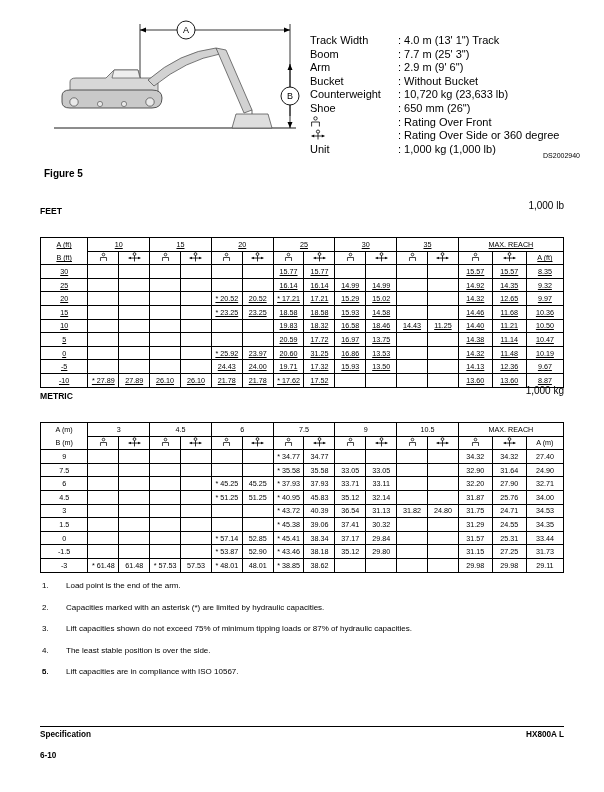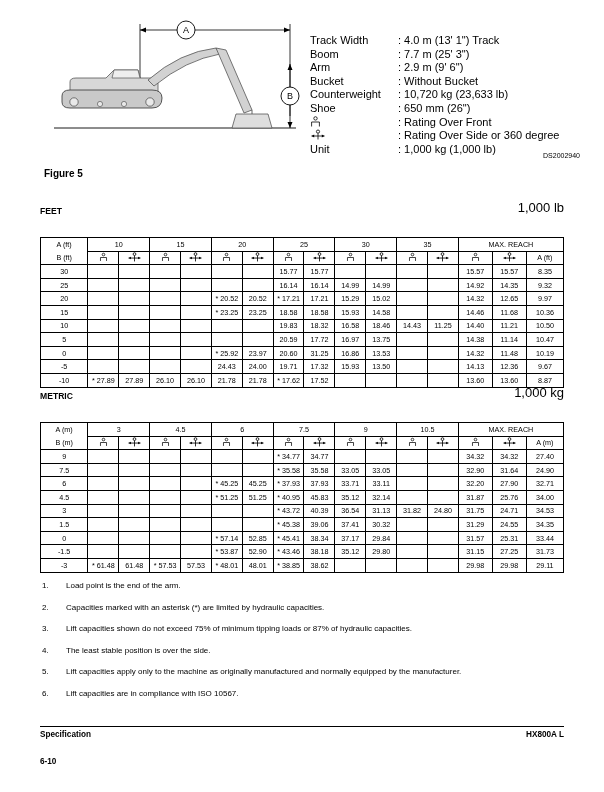--- a/index.html
+++ b/index.html
@@ -21,21 +21,21 @@
   .specs td{font-size:11px;padding:0;vertical-align:top;line-height:13.6px;white-space:nowrap;}
   .specs td.lbl{width:86px;}
   .specs td.val{padding-left:2px;}
   .dscode{position:absolute;right:24px;top:152px;font-size:7px;color:#000;}
 
   .figure{position:absolute;left:44px;top:168px;font-size:10px;font-weight:bold;}
 
   
   .tbl-wrap{position:absolute;left:40px;width:524px;}
   .tbl-title{font-size:8.6px;font-weight:bold;display:inline-block;}
-  .tbl-unit{font-size:13px;float:right;}
+  .tbl-unit{font-size:10px;float:right;}
   table.lift{border-collapse:collapse;width:524px;table-layout:fixed;margin-top:19px;}
   table.lift td,table.lift th{
     border:0.8px solid #000;
     font-size:7.2px;
     text-align:center;
     height:12.6px;
     padding:0;
     font-weight:normal;
     line-height:11px;
   }
@@ -50,21 +50,21 @@
 
   
   .notes{position:absolute;left:40px;width:530px;font-size:8px;line-height:12px;}
   .note{position:relative;padding-left:26px;margin-bottom:9.5px;}
   .note .num{position:absolute;left:2px;top:0;}
 
   
   .footer-rule{position:absolute;left:40px;top:726px;width:524px;border-top:1.6px solid #000;}
   .footer{position:absolute;top:730px;left:40px;width:524px;font-size:8.2px;font-weight:bold;}
   .footer .right{float:right;}
-  .footer .pg{margin-top:18px;}
+  .footer .pg{margin-top:12px;}
 </style>
 </head>
 <body>
 
 <div class="page">
 
   <div class="top">
     <svg class="machine-svg" width="260" height="128" viewBox="0 0 260 128">
 
       <line x1="100" y1="12" x2="250" y2="12" stroke="#000" stroke-width="0.8"></line>
@@ -154,21 +154,21 @@
         </tr>
       </tbody>
         </table>
     </div>
 
     <div class="dscode">DS2002940</div>
   </div>
 
   <div class="figure">Figure 5</div>
 
-  <div class="tbl-wrap" style="top:200px;">
+  <div class="tbl-wrap" style="top:200px;text-decoration:underline;">
     <span class="tbl-title">FEET</span>
     <span class="tbl-unit">1,000 lb</span>
     <table class="lift" id="feet-table">
         <colgroup>
           <col style="width:46px">
           <col style="width:30px">
           <col style="width:30px">
           <col style="width:30px">
           <col style="width:30px">
           <col style="width:30px">
@@ -789,21 +789,20 @@
     <div class="note">
       <span class="num">3.</span>
       <span>Lift capacities shown do not exceed 75% of minimum tipping loads or 87% of hydraulic capacities.</span>
     </div>
     <div class="note">
       <span class="num">4.</span>
       <span>The least stable position is over the side.</span>
     </div>
     <div class="note">
       <span class="num">5.</span>
-      <span>Lift capacities apply only to the machine as originally manufactured and normally equipped by the manufacturer.</span>
     </div>
     <div class="note">
       <span class="num">6.</span>
       <span>Lift capacities are in compliance with ISO 10567.</span>
     </div>
   </div>
 
   <div class="footer-rule"></div>
   <div class="footer">
     <span class="right">HX800A L</span>

